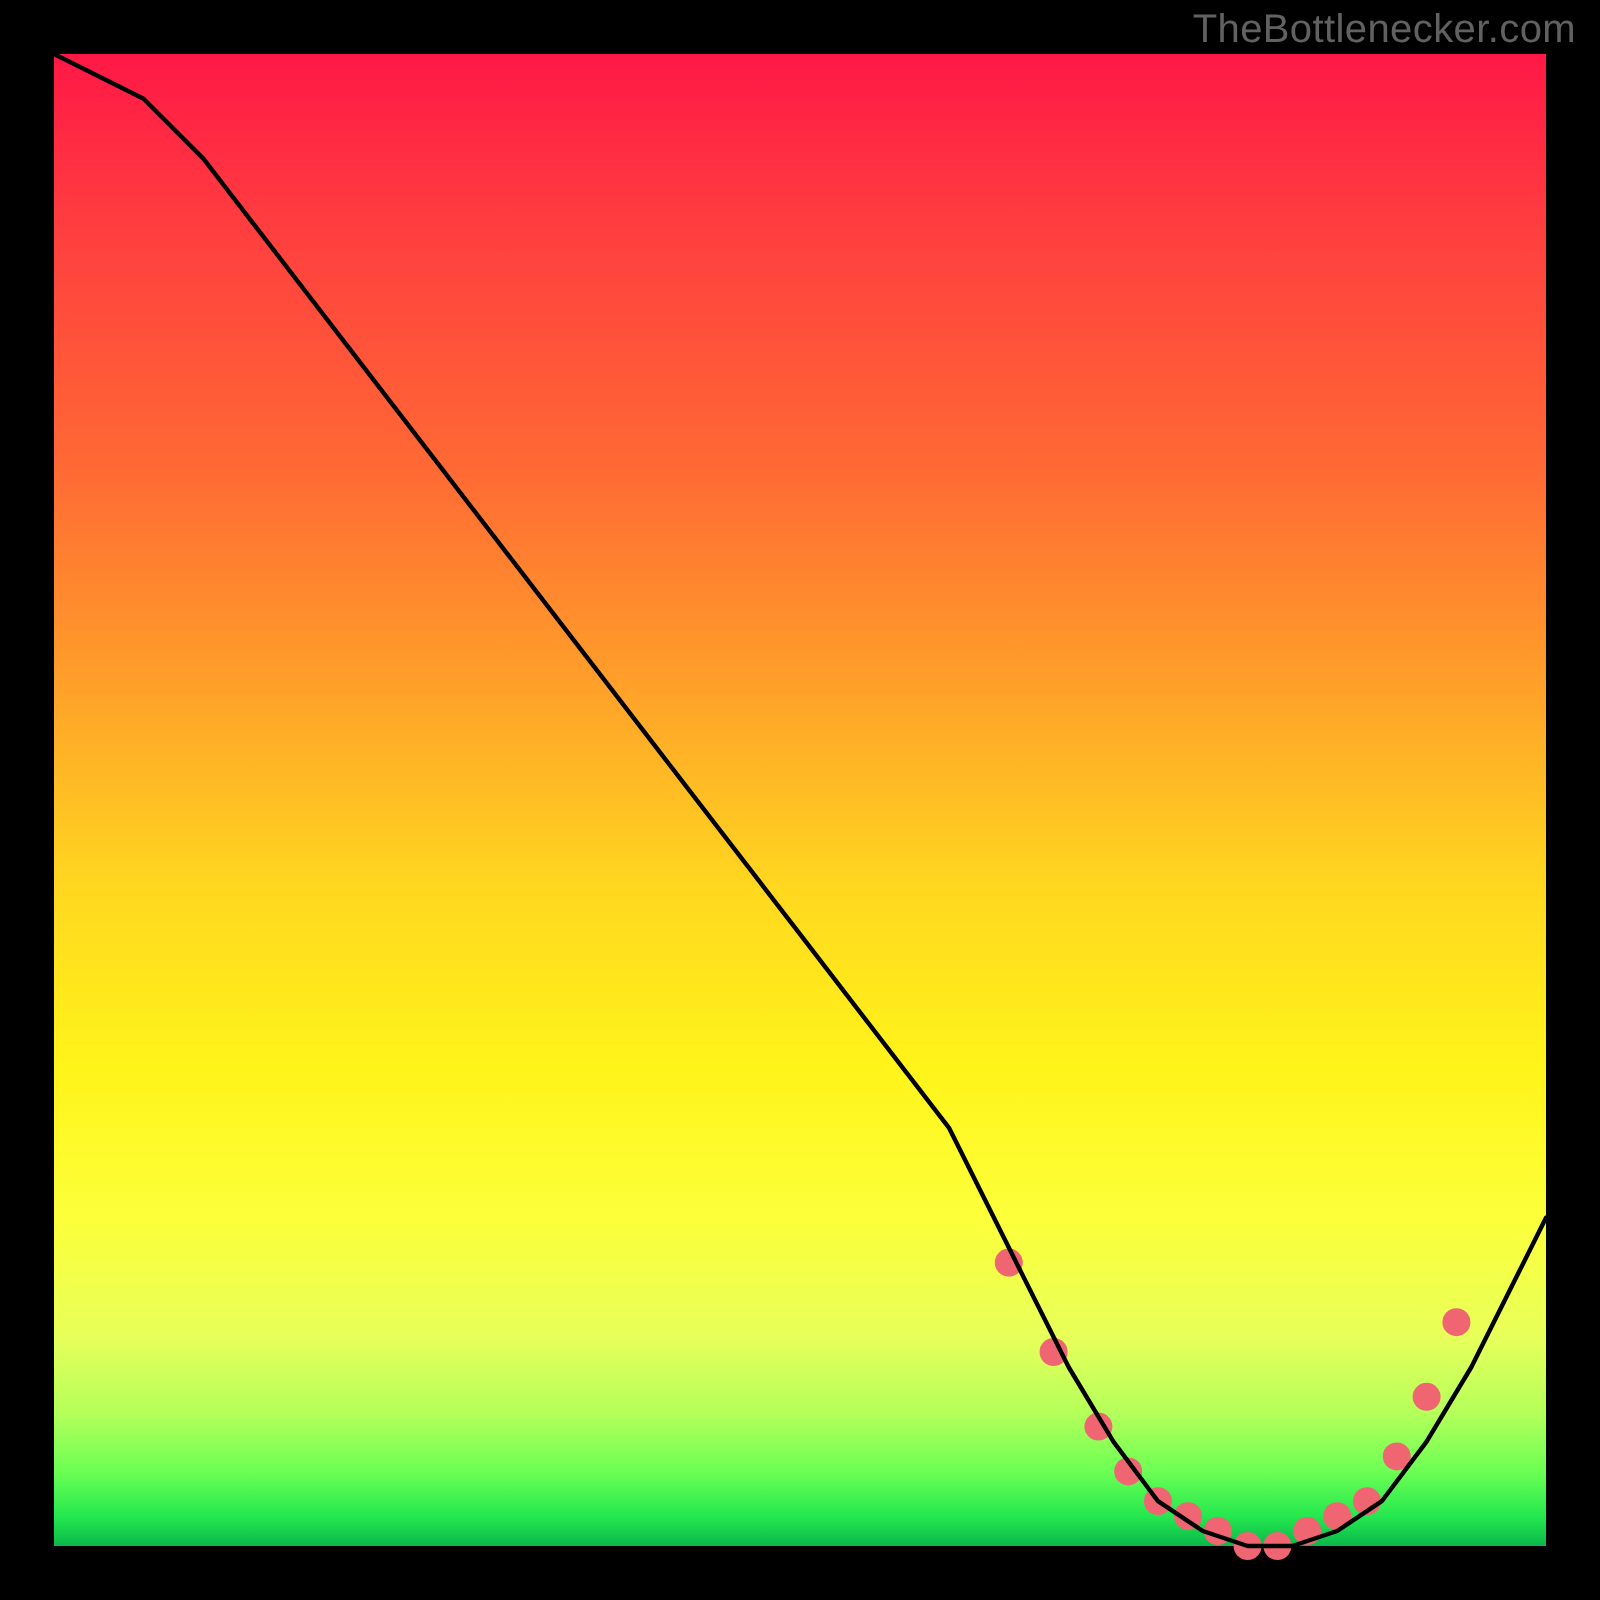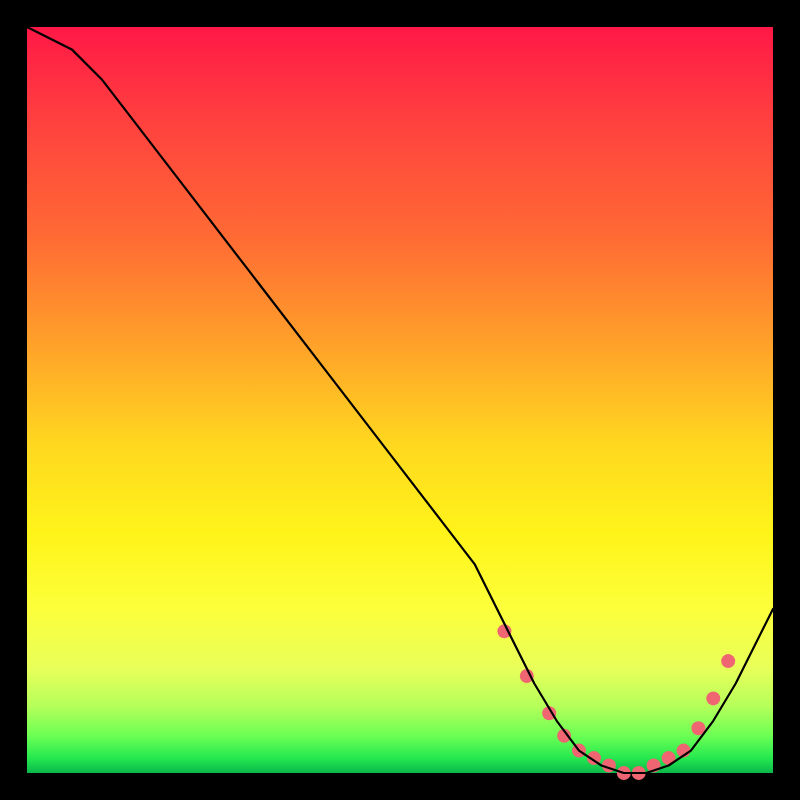--- a/index.html
+++ b/index.html
@@ -77,14 +77,15 @@
           <circle cx="641.6" cy="731.1" r="7" fill="#ef6672"></circle>
           <circle cx="656.5" cy="723.6" r="7" fill="#ef6672"></circle>
           <circle cx="671.4" cy="701.2" r="7" fill="#ef6672"></circle>
           <circle cx="686.3" cy="671.4" r="7" fill="#ef6672"></circle>
           <circle cx="701.2" cy="634.1" r="7" fill="#ef6672"></circle>
         </g>
       <path id="curve-path" fill="none" stroke="#000" stroke-width="2.2" stroke-linejoin="round" stroke-linecap="round" d="M0.0 0.0 L44.8 22.4 L74.6 52.2 L149.2 149.2 L223.8 246.2 L298.4 343.2 L373.0 440.1 L447.6 537.1 L477.4 596.8 L507.3 656.5 L529.7 693.8 L552.0 723.6 L574.4 738.5 L596.8 746.0 L619.2 746.0 L641.6 738.5 L663.9 723.6 L686.3 693.8 L708.7 656.5 L746.0 581.9"></path>
     </svg>
   </div>
 
+  <div class="attribution">TheBottlenecker.com</div>
 
 </div>
 
 </body></html>

